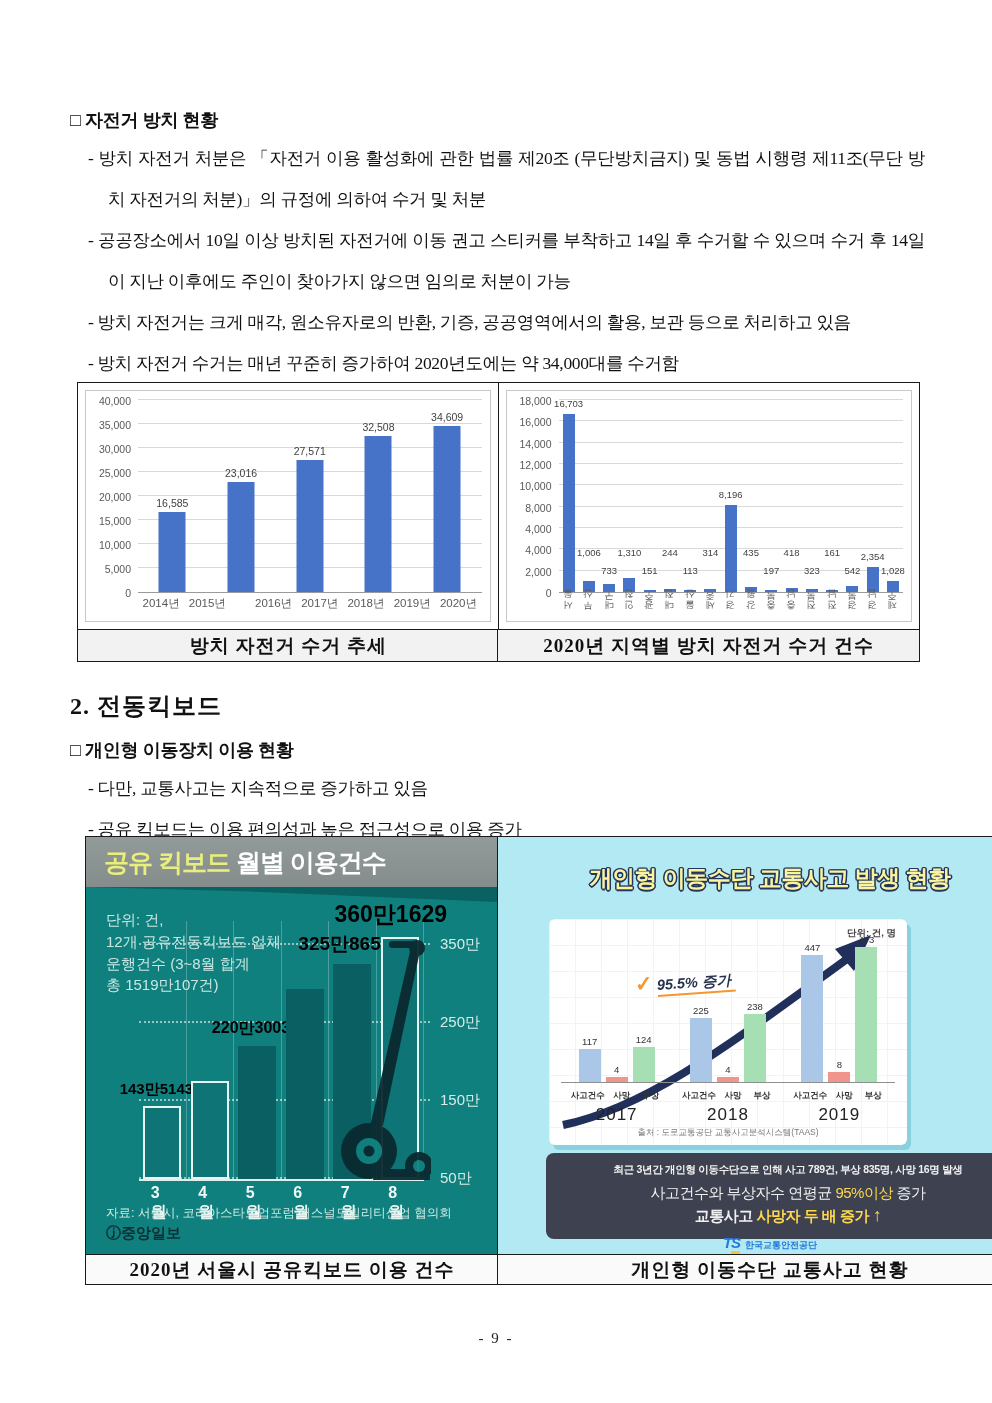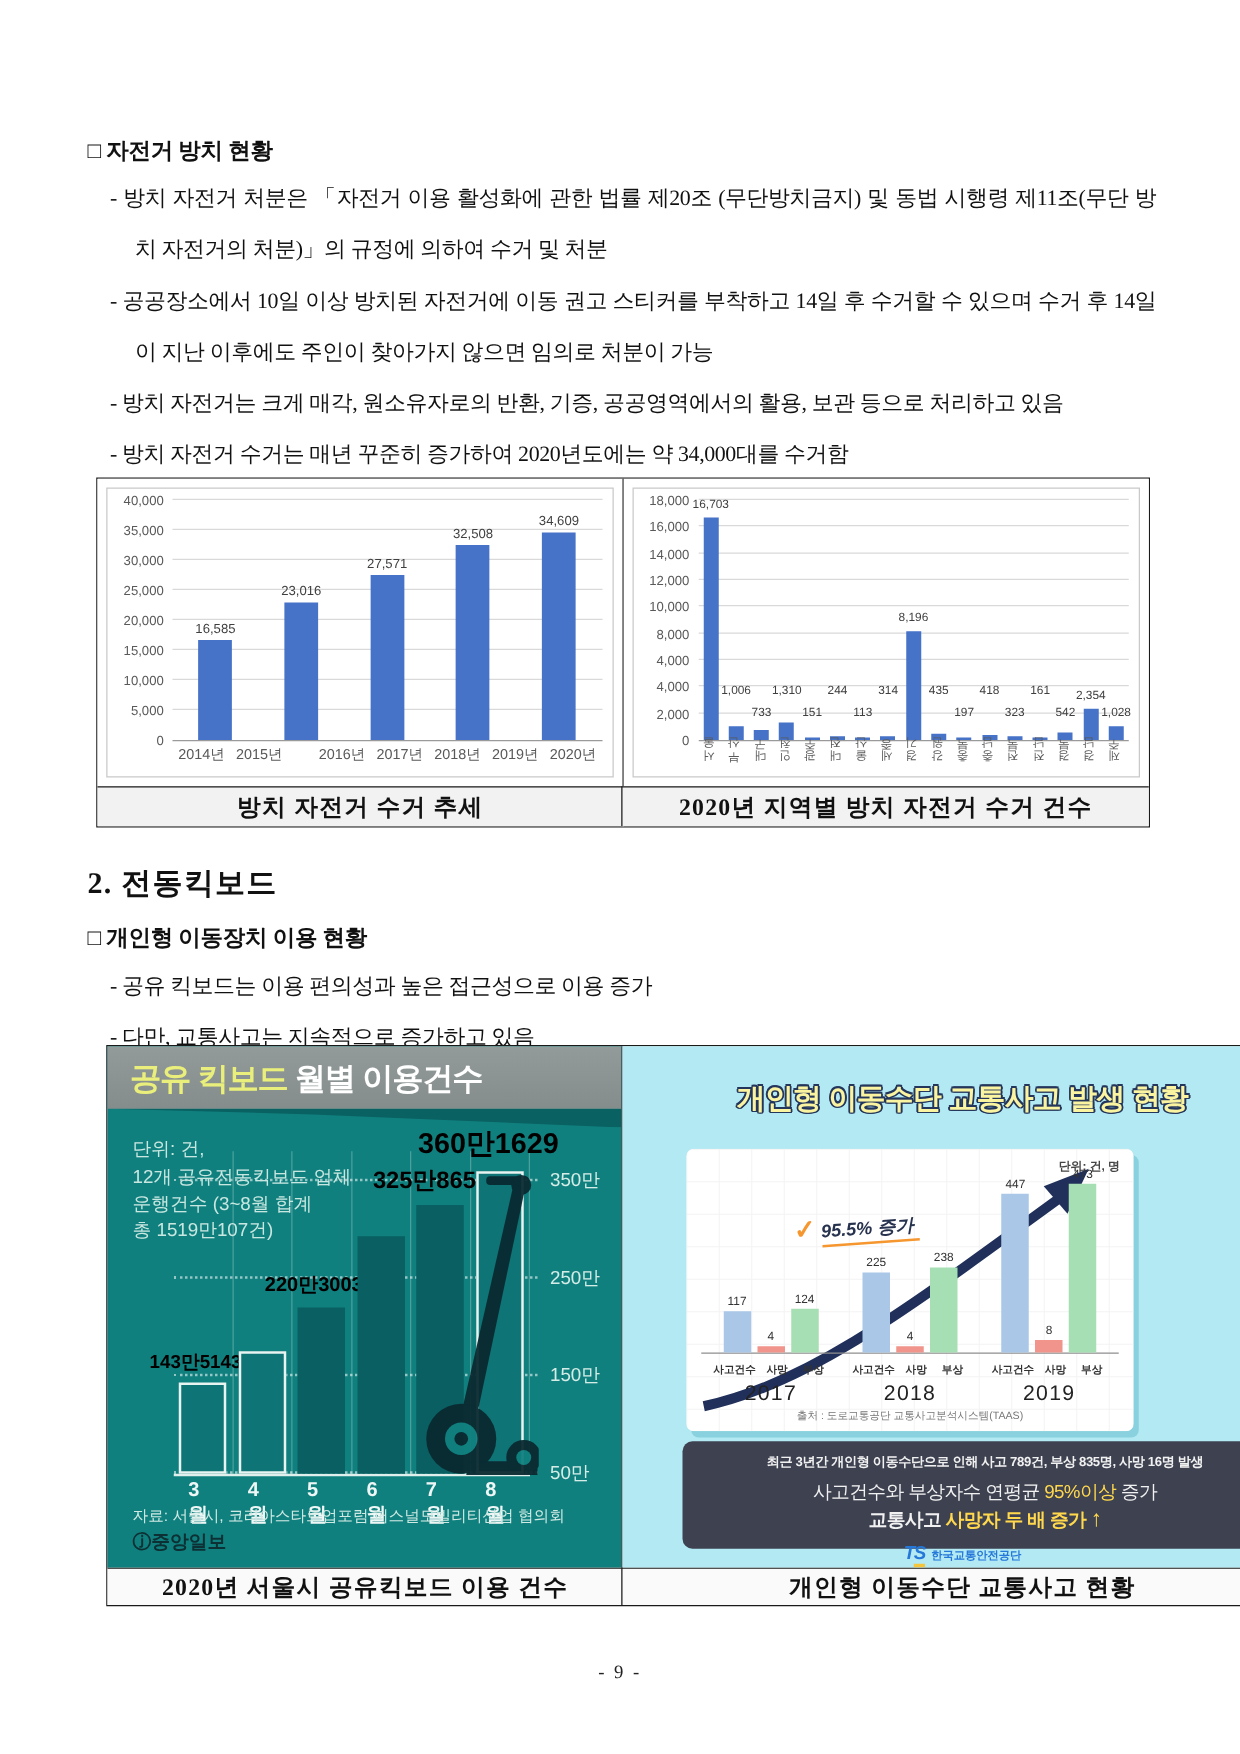--- a/index.html
+++ b/index.html
@@ -290,22 +290,22 @@
   </div>
   <div class="cap-row capR">
     <span class="cap-text">2020년 지역별 방치 자전거 수거 건수</span>
   </div>
 </div>
 
 <div class="doc-block" style="top:690px">
   <div class="big-heading">2. 전동킥보드</div>
   <div class="sec-heading" style="margin-top:16px">□ 개인형 이동장치 이용 현황</div>
   <div class="bullets" id="s2-bullets">
+      <div class="bullet">- 다만, 교통사고는 지속적으로 증가하고 있음</div>
       <div class="bullet">- 공유 킥보드는 이용 편의성과 높은 접근성으로 이용 증가</div>
-      <div class="bullet">- 다만, 교통사고는 지속적으로 증가하고 있음</div>
     </div>
 </div>
 
 <div class="fig-table" style="left:85px; top:836px; width:958px; grid-template-columns:412px 1fr; grid-template-rows:417px 30px;">
 
   <div class="cellL">
     <div class="kb">
       <div class="kb-header">
         <div class="kb-title">
           <span class="hl">공유 킥보드</span><span class="wh"> 월별 이용건수</span>

